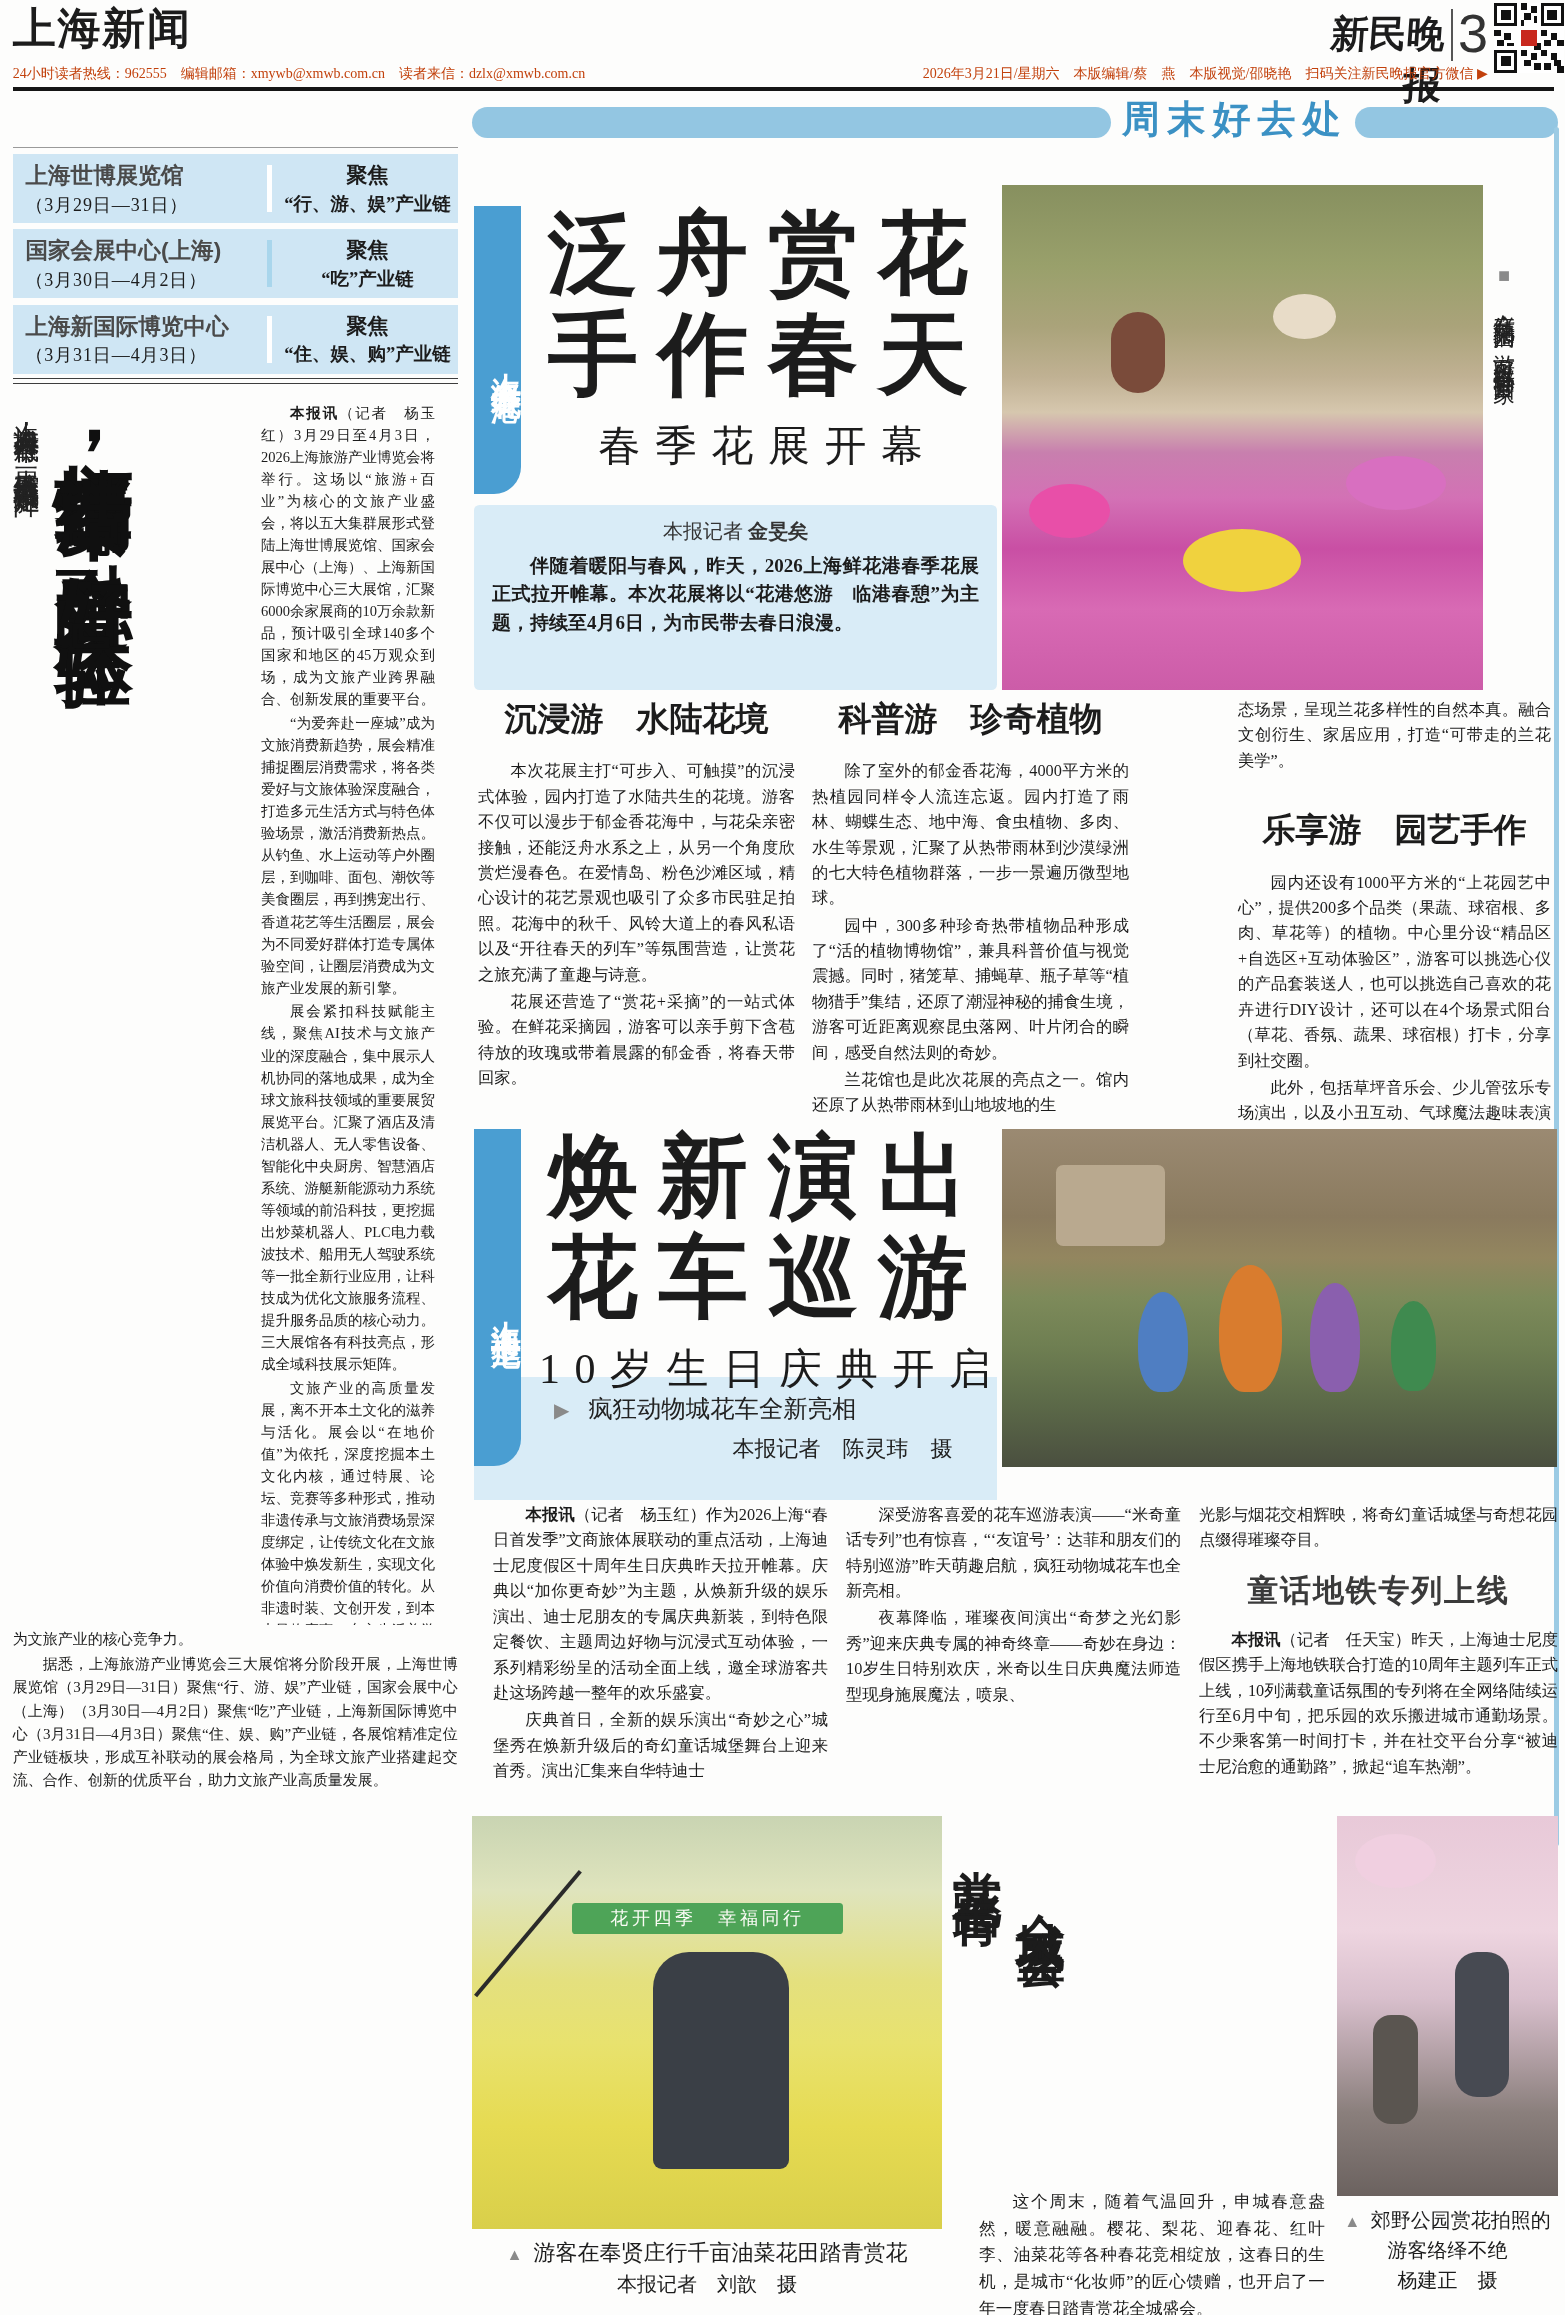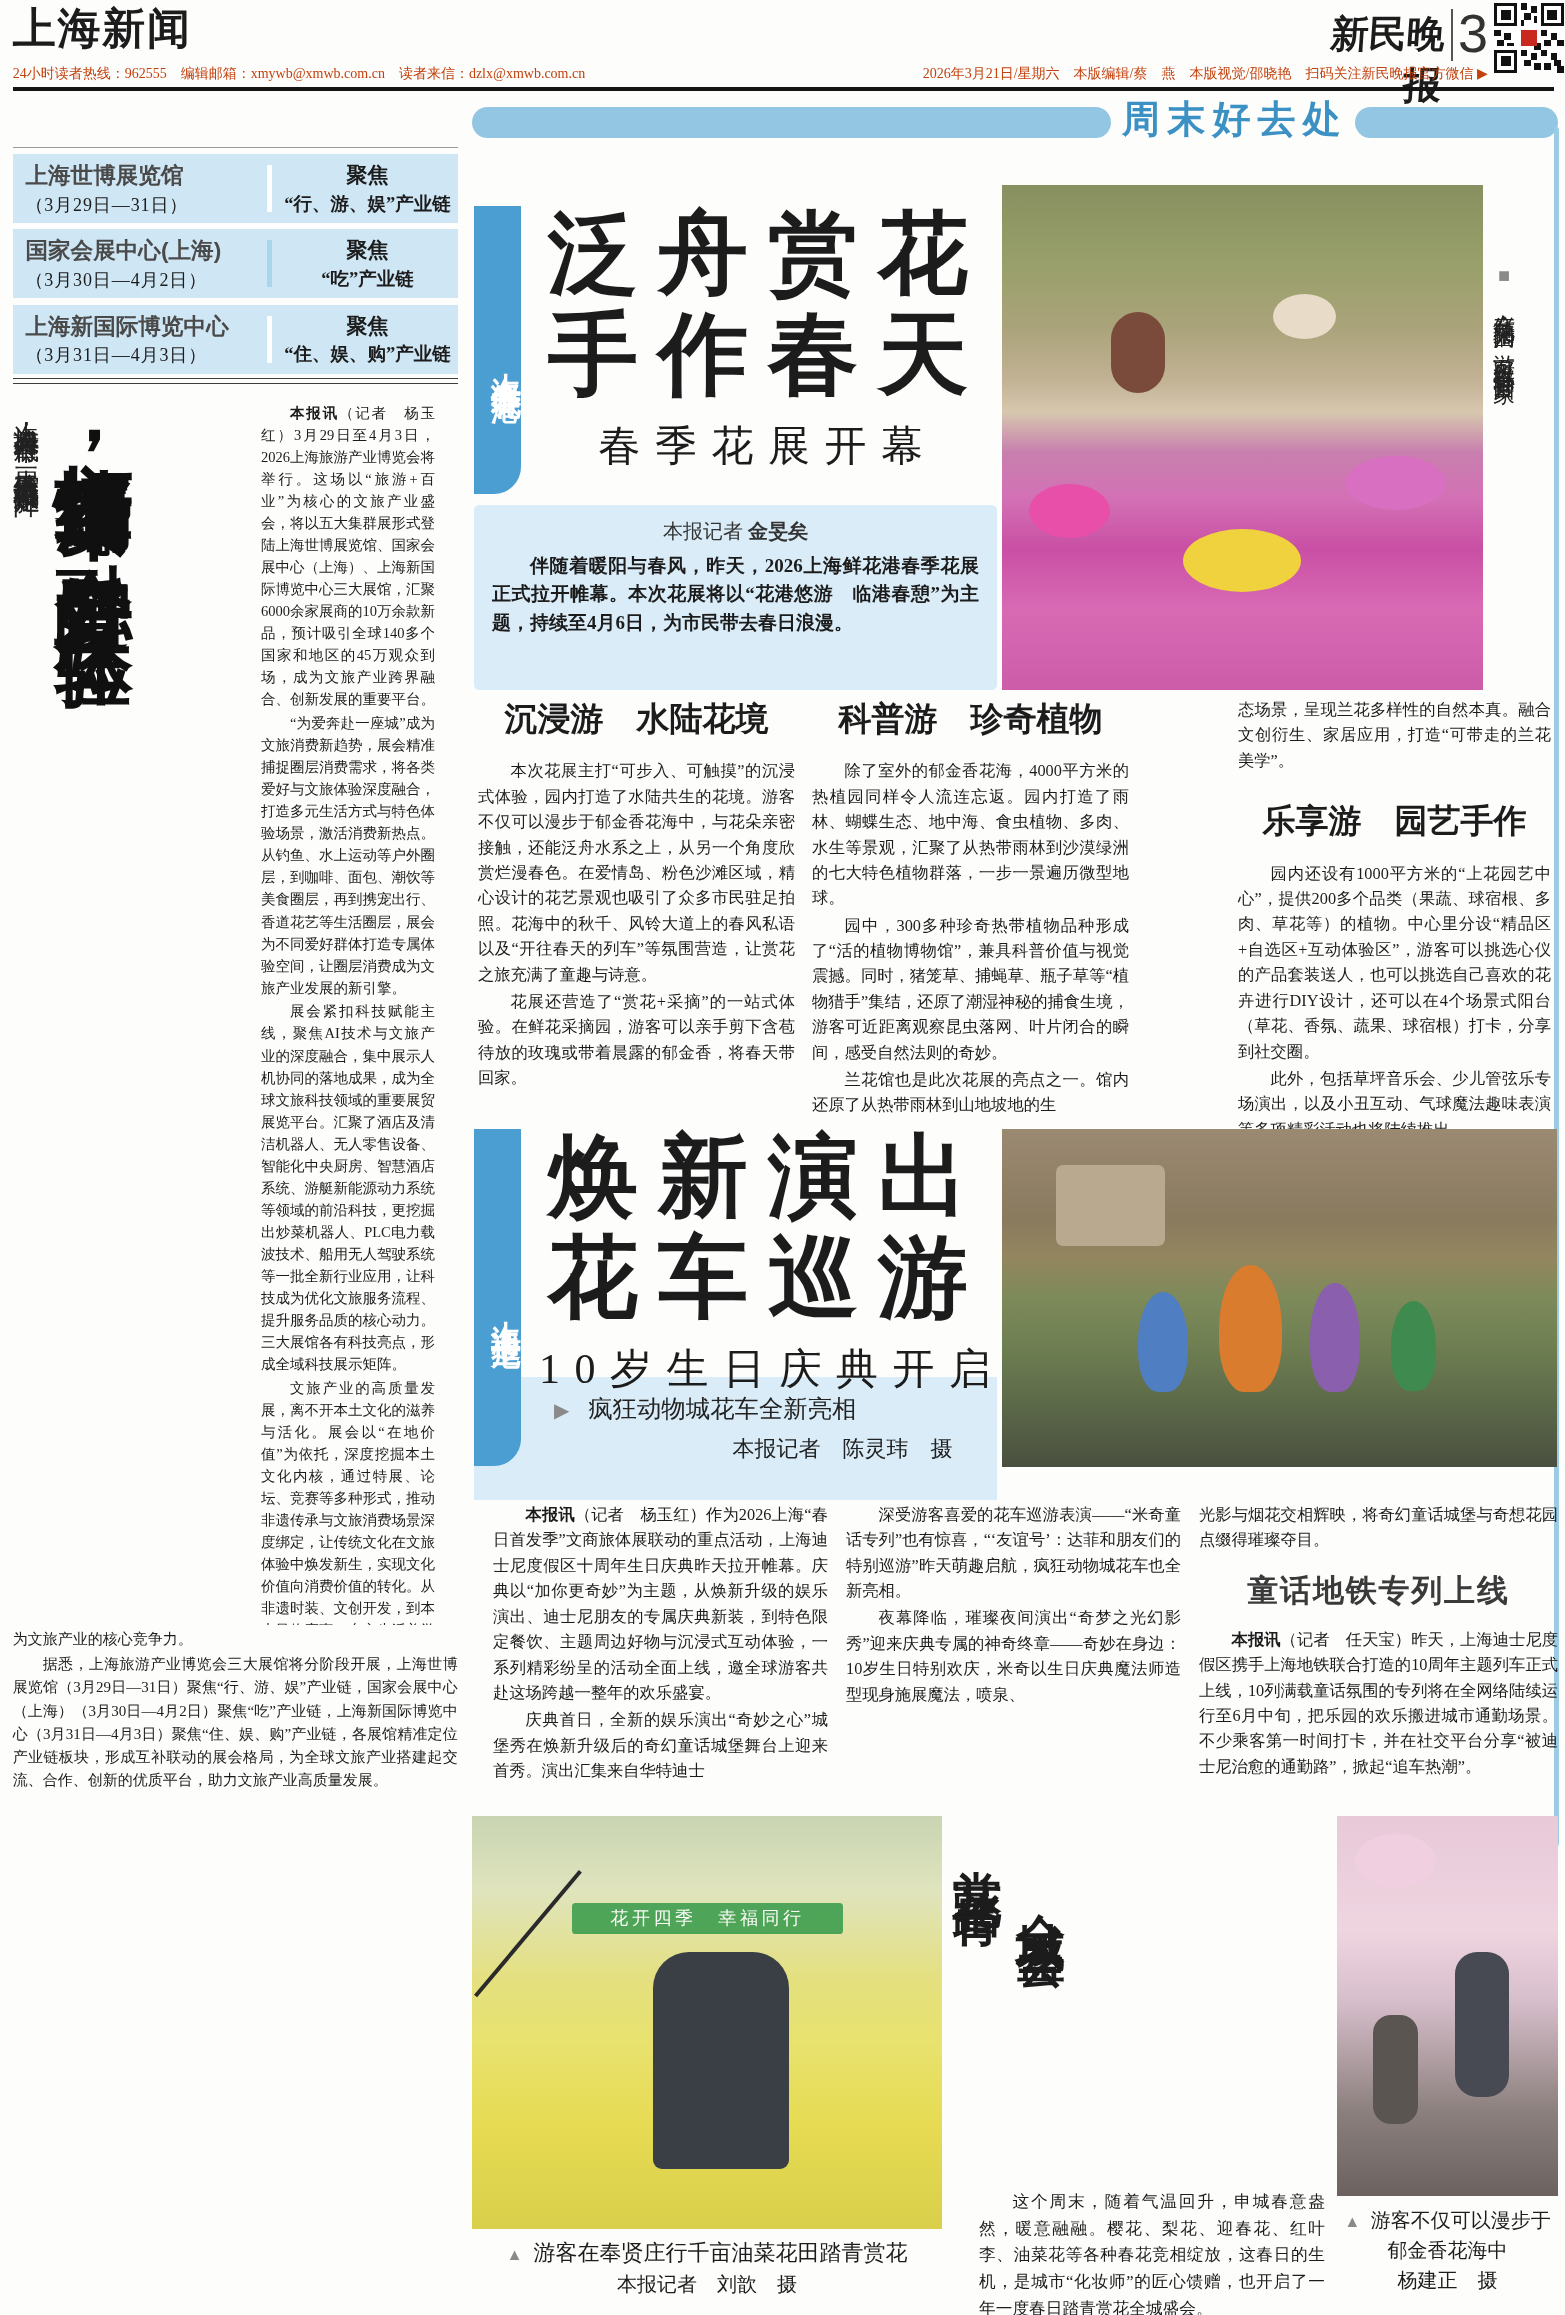--- a/index.html
+++ b/index.html
@@ -261,21 +261,21 @@
     <div class="sec-body">
       <p class="bp">除了室外的郁金香花海，4000平方米的热植园同样令人流连忘返。园内打造了雨林、蝴蝶生态、地中海、食虫植物、多肉、水生等景观，汇聚了从热带雨林到沙漠绿洲的七大特色植物群落，一步一景遍历微型地球。</p>
       <p class="bp">园中，300多种珍奇热带植物品种形成了“活的植物博物馆”，兼具科普价值与视觉震撼。同时，猪笼草、捕蝇草、瓶子草等“植物猎手”集结，还原了潮湿神秘的捕食生境，游客可近距离观察昆虫落网、叶片闭合的瞬间，感受自然法则的奇妙。</p>
       <p class="bp">兰花馆也是此次花展的亮点之一。馆内还原了从热带雨林到山地坡地的生</p>
     </div>
   </div>
   <div class="abs sec-col" id="fp-col3">
     <div class="sec-body">
       <p class="bp noind">态场景，呈现兰花多样性的自然本真。融合文创衍生、家居应用，打造“可带走的兰花美学”。</p>
     </div>
-    <h3 class="sec-h" style="margin-top:26px;">乐享游　园艺手作</h3>
+    <h3 class="sec-h" style="margin-top:35px;">乐享游　园艺手作</h3>
     <div class="sec-body">
       <p class="bp">园内还设有1000平方米的“上花园艺中心”，提供200多个品类（果蔬、球宿根、多肉、草花等）的植物。中心里分设“精品区+自选区+互动体验区”，游客可以挑选心仪的产品套装送人，也可以挑选自己喜欢的花卉进行DIY设计，还可以在4个场景式阳台（草花、香氛、蔬果、球宿根）打卡，分享到社交圈。</p>
       <p class="bp">此外，包括草坪音乐会、少儿管弦乐专场演出，以及小丑互动、气球魔法趣味表演等多项精彩活动也将陆续推出。</p>
     </div>
   </div>
 
   <div class="abs" id="ds-blueband"></div>
   <div class="abs v label-tab" id="ds-label">上海迪士尼</div>
   <div class="abs" id="ds-titles">
     <div class="big-title">焕新演出</div>
@@ -330,19 +330,19 @@
     <p class="bp">这个周末，随着气温回升，申城春意盎然，暖意融融。樱花、梨花、迎春花、红叶李、油菜花等各种春花竞相绽放，这春日的生机，是城市“化妆师”的匠心馈赠，也开启了一年一度春日踏青赏花全城盛会。</p>
   </div>
   <div class="abs" id="so-photo-right">
     <div class="blob" style="left:118px;top:136px;width:54px;height:145px;background:#474a52;border-radius:22px;"></div>
     <div class="blob" style="left:36px;top:199px;width:45px;height:109px;background:#5a5550;border-radius:18px;"></div>
     <div class="blob" style="left:18px;top:18px;width:81px;height:54px;background:#f0cfe0;"></div>
   </div>
   <div class="abs" id="so-cap-right">
     <div>
       <span class="cap-tri">▲</span>
-      <span>游客不仅可以漫步于郁金香花海中</span>
+      <span>郊野公园赏花拍照的游客络绎不绝</span>
     </div>
     <div class="cap-credit">杨建正　摄</div>
   </div>
 
 </div>
 
 
 </body></html>

